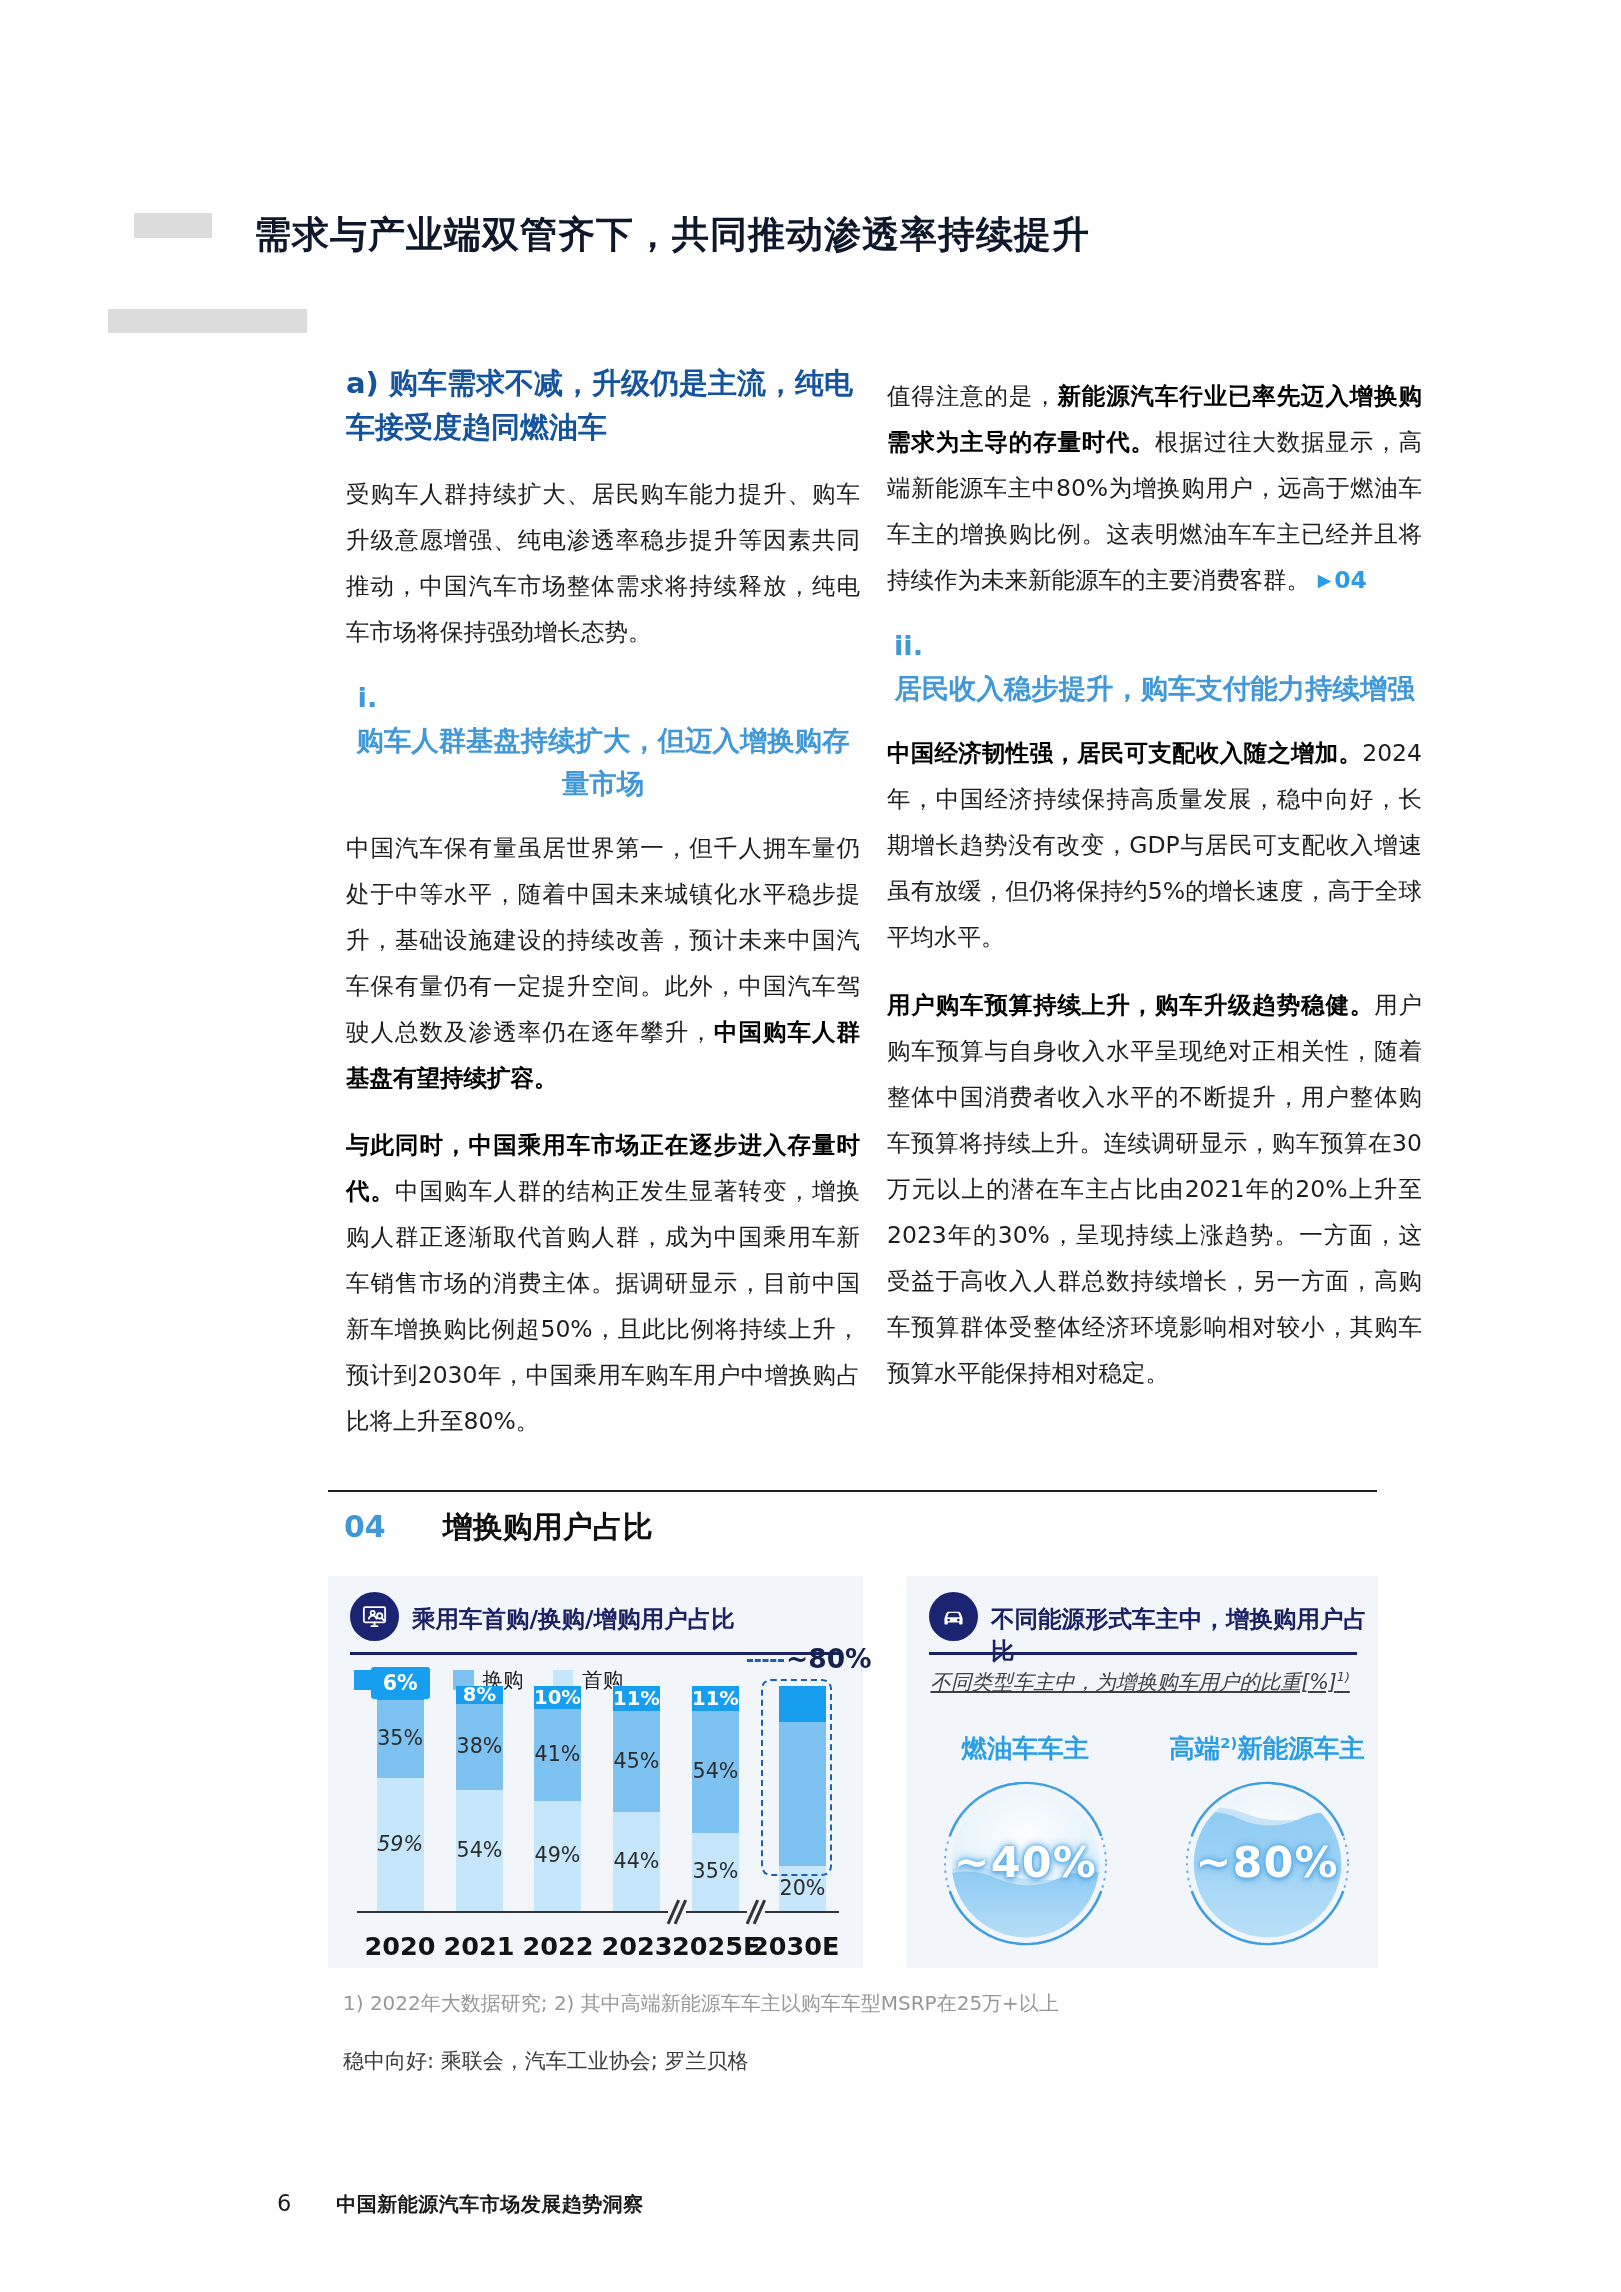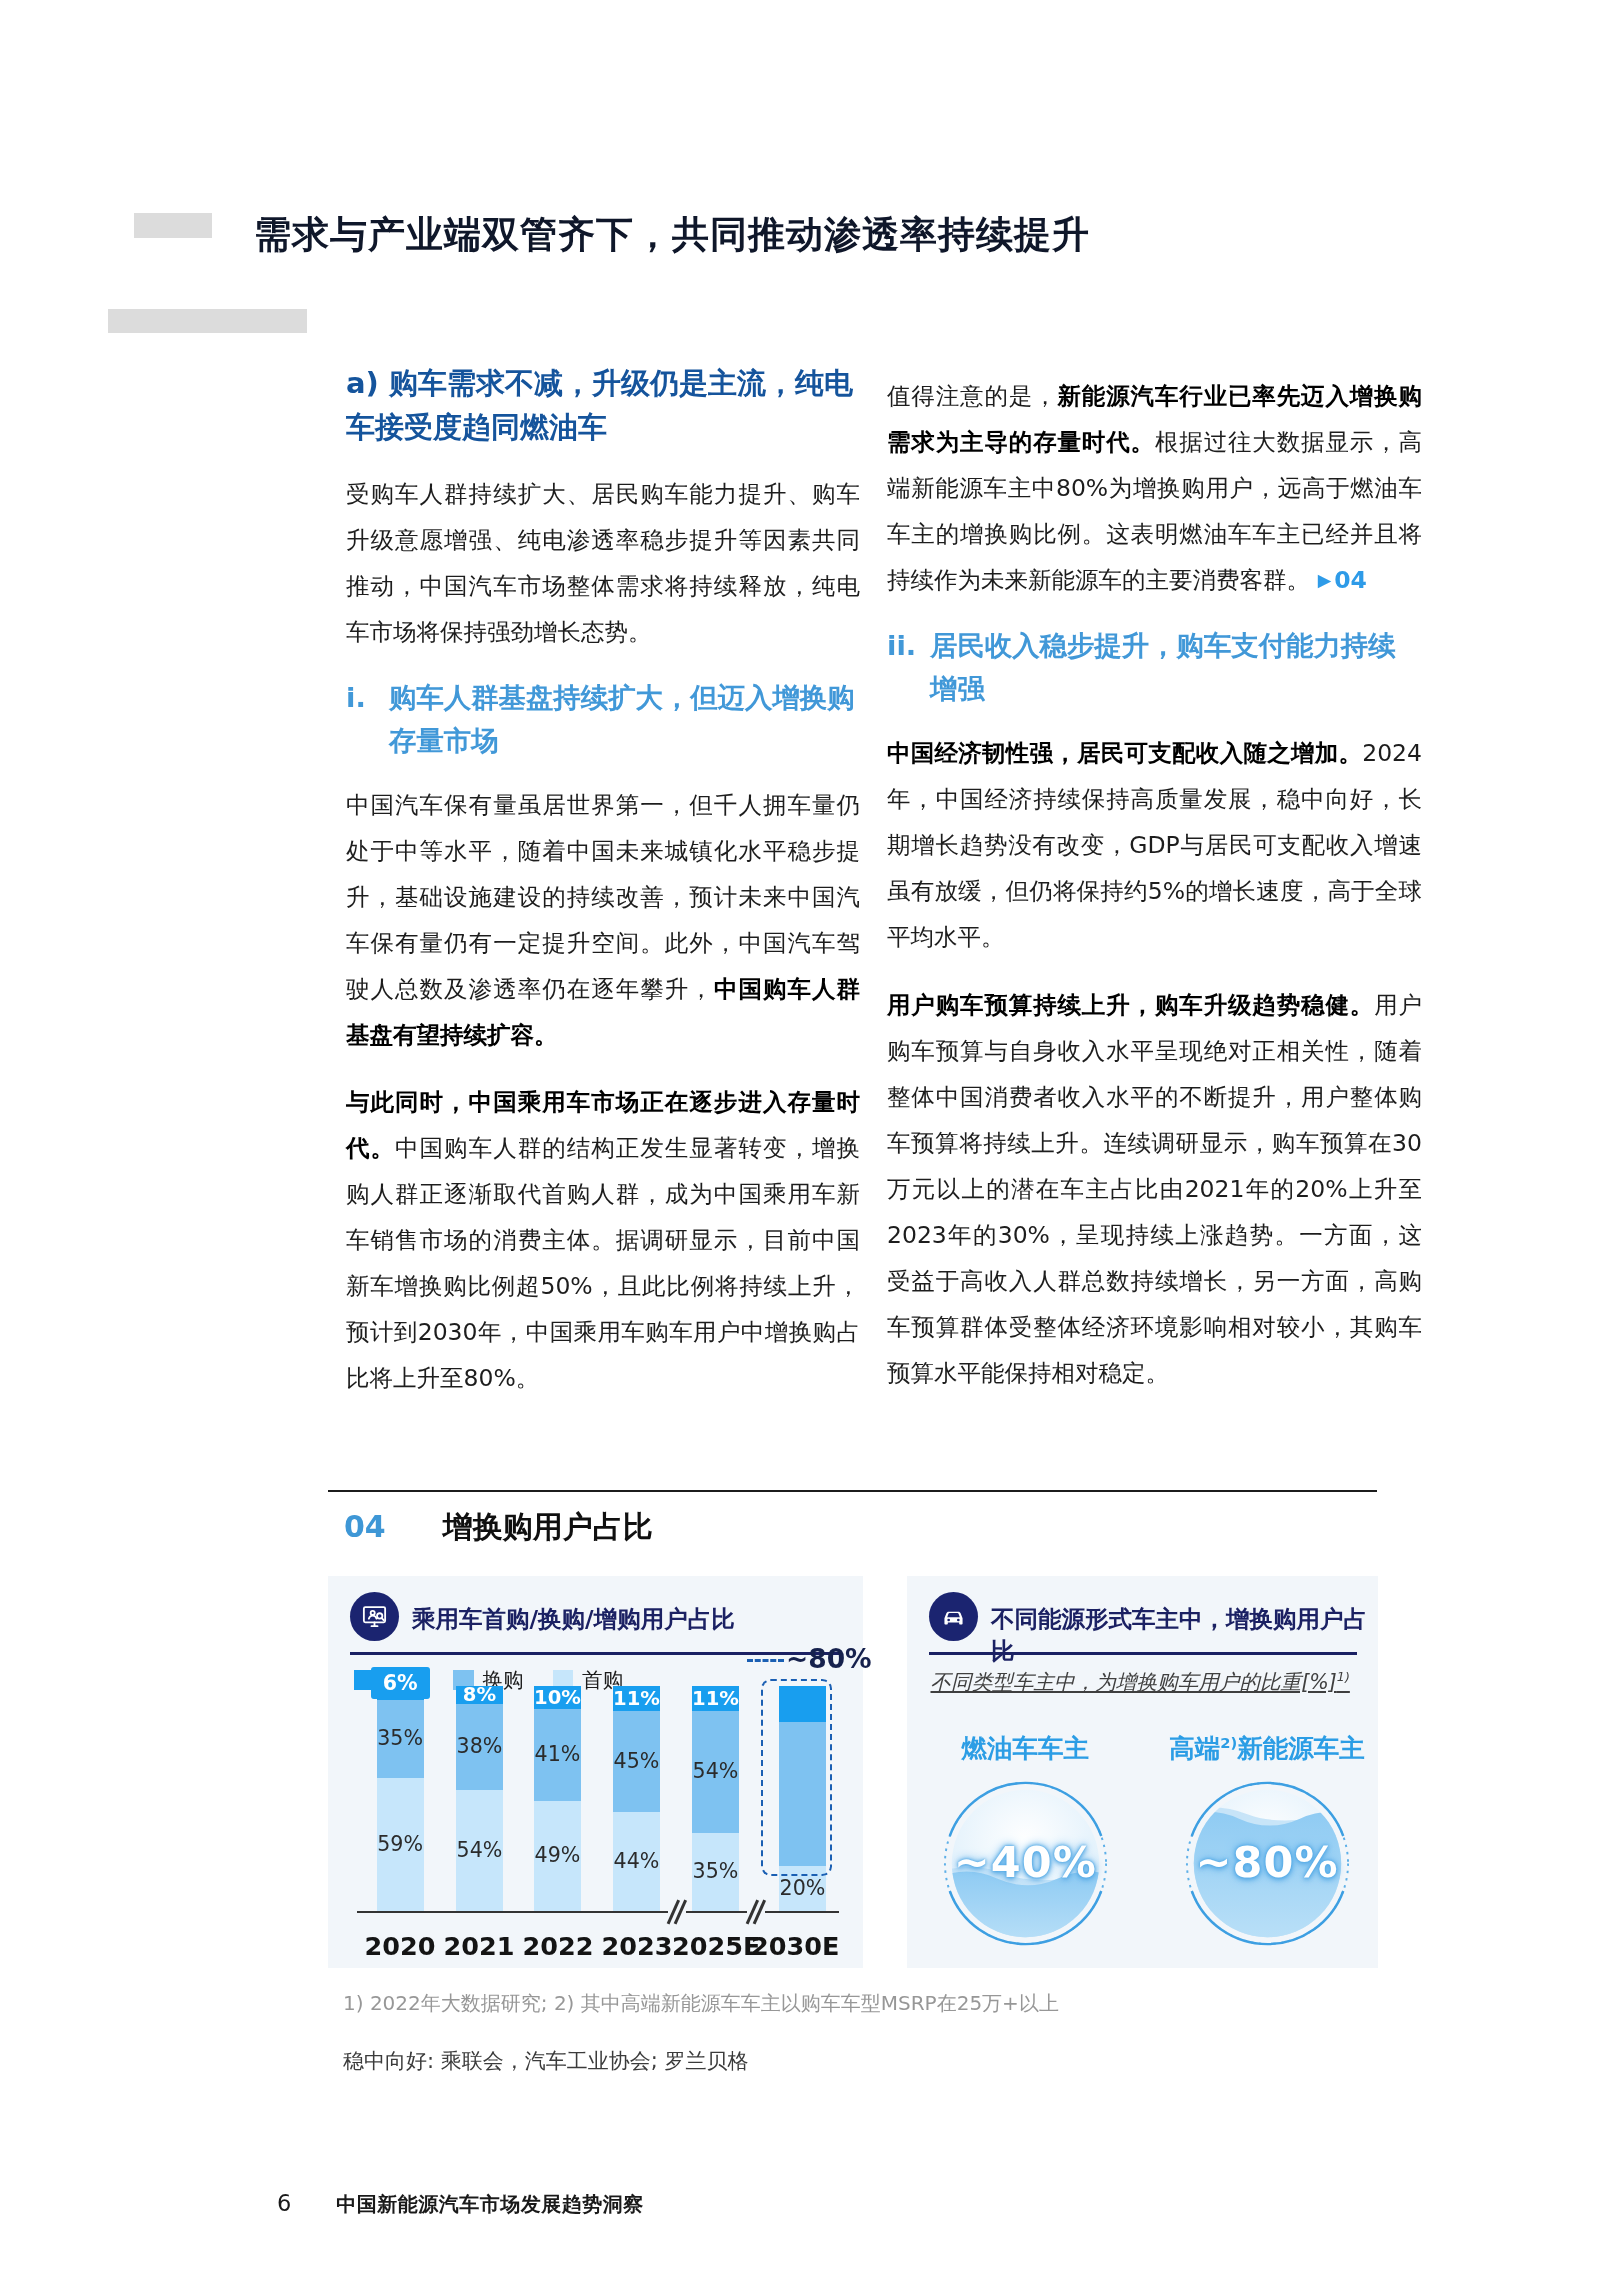--- a/index.html
+++ b/index.html
@@ -9,21 +9,21 @@
   .deco1{left:134px;top:213px;width:78px;height:24.5px;}
   .deco2{left:108px;top:309px;width:199px;height:23.5px;}
   .page-title{position:absolute;left:238px;top:194px;margin:16px;font-size:37px;font-weight:700;
         color:#0f172a;letter-spacing:1px;}
   
   .col{position:absolute;top:361px;font-size:23.5px;line-height:46px;color:#1d1d1d;text-align:justify;}
   .col-left{left:346px;width:514px;}
   .col-right{left:887px;width:535px;padding-top:11.8px;}
   .sec-a{margin:0 0 21.6px 0;font-size:29px;line-height:44px;font-weight:700;color:#15549C;text-align:left;}
   .subhead{display:flex;margin:7.8px 0 19.6px 0;font-size:27.4px;line-height:43px;font-weight:700;
-        color:#4198D8;text-align:left;}
+        color:#4198D8;text-align:center;flex-direction:column;}
   .subhead .num{flex:none;width:43px;}
   .subhead .txt{flex:1;}
   .col p{margin:0 0 21.6px 0;}
   .b{font-weight:700;color:#000;}
   .ref{color:#2E9BE8;font-weight:700;white-space:nowrap;}
   .ref .tri{font-size:17.6px;margin:0 2.9px 0 7.8px;vertical-align:2px;}
   
   .fig-rule{position:absolute;left:328px;top:1490px;width:1049px;height:2px;background:#1c1c1c;}
   .fig-head{position:absolute;left:344px;top:1507px;}
   .fig-num{display:inline-block;margin-right:57px;font-size:30px;font-weight:700;color:#3E97D6;}
@@ -137,21 +137,21 @@
         </div>
       </div>
     <div class="plot">
         <div class="xlab" style="left: -1px;">2020</div>
         <div class="bar-col" style="left: 19.6px; width: 47px;">
           <div class="seg" style="top: 0px; height: 13.5px; background: rgb(24, 158, 239);"></div>
           <div class="callout" style="top: -19px; background: rgb(24, 158, 239);">6%</div>
           <div class="seg" style="top: 13.5px; height: 79px; background: rgb(126, 194, 241);"></div>
           <div class="seg-lab" style="top: 41px;">35%</div>
           <div class="seg" style="top: 92px; height: 133px; background: rgb(198, 230, 251);"></div>
-          <div class="seg-lab" style="top: 147px;">59%</div>
+          <div class="seg-lab" style="top: 147px; font-style: italic;">59%</div>
         </div>
         <div class="xlab" style="left: 78px;">2021</div>
         <div class="bar-col" style="left: 99px; width: 47px;">
           <div class="seg" style="top: 0px; height: 18px; background: rgb(24, 158, 239);"></div>
           <div class="seg-lab white" style="top: -2.7px;">8%</div>
           <div class="seg" style="top: 18px; height: 86px; background: rgb(126, 194, 241);"></div>
           <div class="seg-lab" style="top: 49px;">38%</div>
           <div class="seg" style="top: 104px; height: 122px; background: rgb(198, 230, 251);"></div>
           <div class="seg-lab" style="top: 153px;">54%</div>
         </div>

